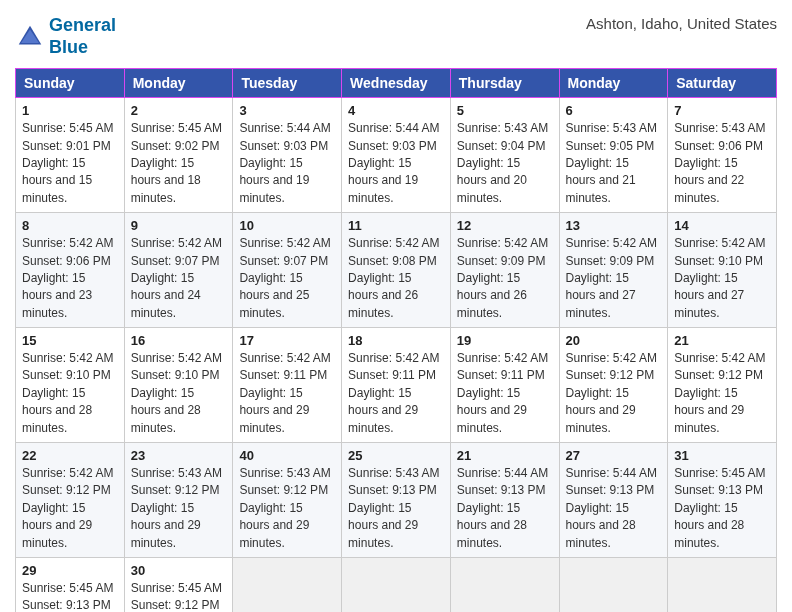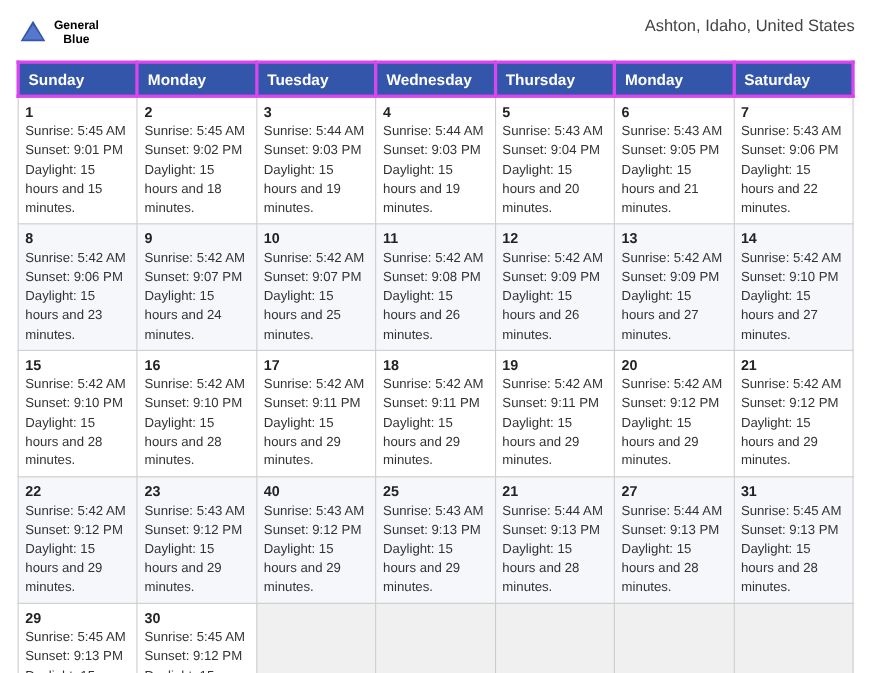--- a/index.html
+++ b/index.html
@@ -17,25 +17,24 @@
       margin-bottom: 10px;
     }
     .logo {
       display: flex;
       align-items: center;
       gap: 4px;
     }
     .logo-text {
       display: flex;
       flex-direction: column;
-      font-size: 11px;
-      font-weight: bold;
-      color: #000000;
+      font-size: 18px;
+      font-weight: bold;
+      color: #0369a1;
       line-height: 1.2;
-      align-items: center;
     }
     .logo-icon {
       width: 30px;
       height: 30px;
     }
     .title-area {
       text-align: right;
     }
     .month-title {
       font-size: 36px;
@@ -52,21 +51,21 @@
       border-collapse: collapse;
       table-layout: fixed;
     }
     .calendar-table th {
       background-color: #3355aa;
       color: #fff;
       text-align: left;
       padding: 6px 8px;
       font-size: 14px;
       font-weight: bold;
-      border: 3px solid #d946ef;
+      border: 1px solid #d946ef;
     }
     .calendar-table td {
       vertical-align: top;
       border: 1px solid #ccc;
       padding: 5px 6px;
       font-size: 10px;
       color: #222;
       background: #fff;
       height: 90px;
     }

